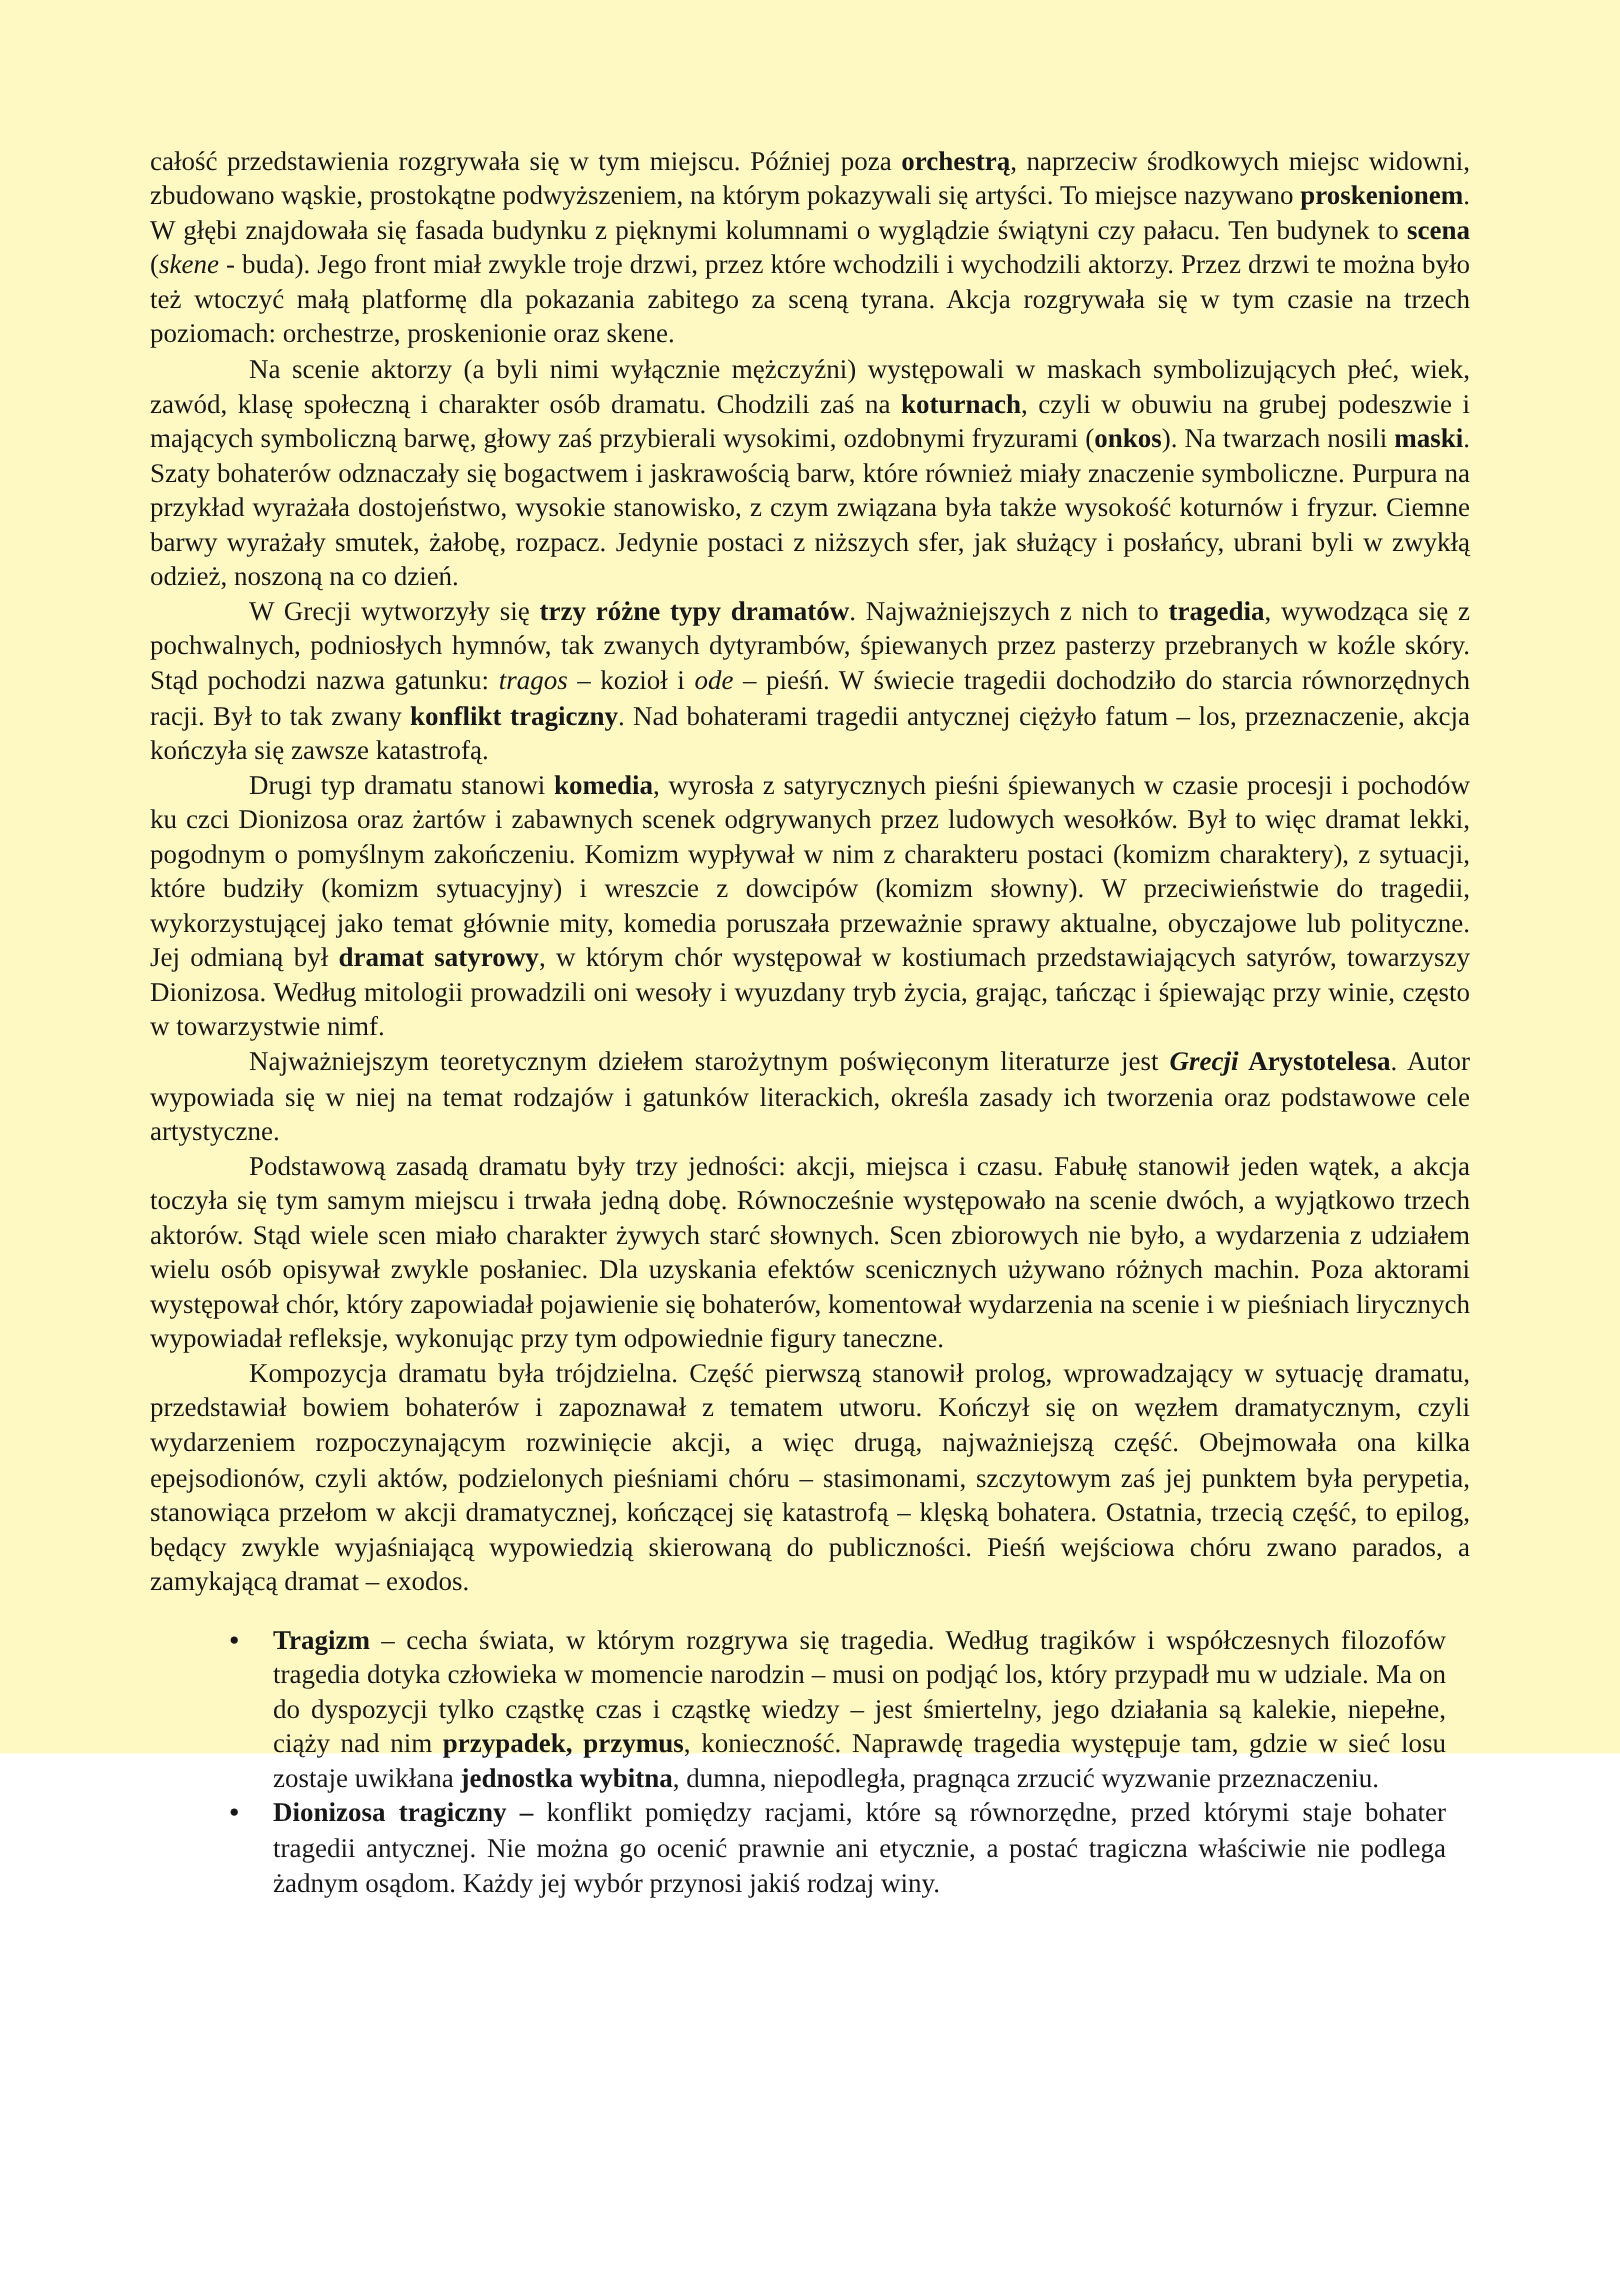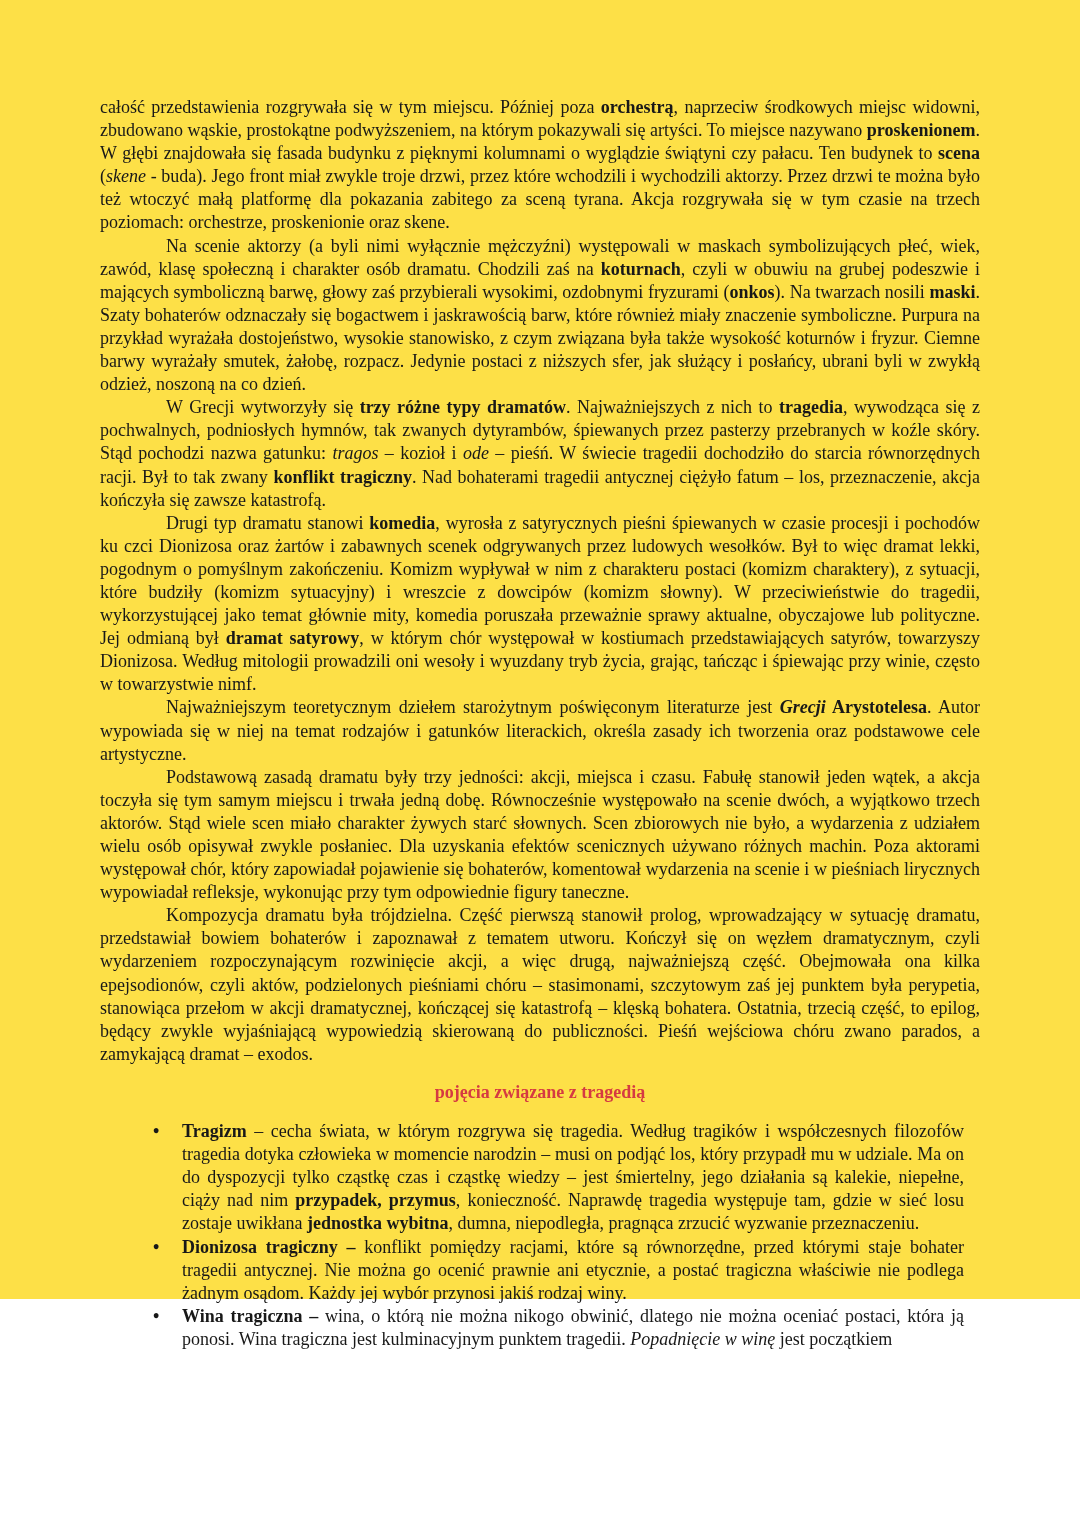--- a/index.html
+++ b/index.html
@@ -7,22 +7,22 @@
     padding: 0;
     background: #ffffff;
   }
   body {
     width: 1080px;
     height: 1527px;
     overflow: hidden;
   }
   .page {
     width: 1080px;
-    height: 1299px;
-    background: #fde047;
+    height: 1169px;
+    background: #fef9c3;
     box-sizing: border-box;
   }
   .content {
     padding: 96px 100px 0 100px;
     font-family: "Liberation Serif", "DejaVu Serif", serif;
     font-size: 18px;
     line-height: 23.1px;
     color: #181818;
     text-align: justify;
   }
@@ -68,20 +68,18 @@
   <div class="content" style="color: rgb(24, 24, 24);">
     <div>
         <p class="para"><span>całość przedstawienia rozgrywała się w tym miejscu. Później poza </span><span class="b">orchestrą</span><span>, naprzeciw środkowych miejsc widowni, zbudowano wąskie, prostokątne podwyższeniem, na którym pokazywali się artyści. To miejsce nazywano </span><span class="b">proskenionem</span><span>. W głębi znajdowała się fasada budynku z pięknymi kolumnami o wyglądzie świątyni czy pałacu. Ten budynek to </span><span class="b">scena</span><span> (</span><span class="i">skene</span><span> - buda). Jego front miał zwykle troje drzwi, przez które wchodzili i wychodzili aktorzy. Przez drzwi te można było też wtoczyć małą platformę dla pokazania zabitego za sceną tyrana. Akcja rozgrywała się w tym czasie na trzech poziomach: orchestrze, proskenionie oraz skene.</span></p>
         <p class="para indent"><span>Na scenie aktorzy (a byli nimi wyłącznie mężczyźni) występowali w maskach symbolizujących płeć, wiek, zawód, klasę społeczną i charakter osób dramatu. Chodzili zaś na </span><span class="b">koturnach</span><span>, czyli w obuwiu na grubej podeszwie i mających symboliczną barwę, głowy zaś przybierali wysokimi, ozdobnymi fryzurami (</span><span class="b">onkos</span><span>). Na twarzach nosili </span><span class="b">maski</span><span>. Szaty bohaterów odznaczały się bogactwem i jaskrawością barw, które również miały znaczenie symboliczne. Purpura na przykład wyrażała dostojeństwo, wysokie stanowisko, z czym związana była także wysokość koturnów i fryzur. Ciemne barwy wyrażały smutek, żałobę, rozpacz. Jedynie postaci z niższych sfer, jak służący i posłańcy, ubrani byli w zwykłą odzież, noszoną na co dzień.</span></p>
         <p class="para indent"><span>W Grecji wytworzyły się </span><span class="b">trzy różne typy dramatów</span><span>. Najważniejszych z nich to </span><span class="b">tragedia</span><span>, wywodząca się z pochwalnych, podniosłych hymnów, tak zwanych dytyrambów, śpiewanych przez pasterzy przebranych w koźle skóry. Stąd pochodzi nazwa gatunku: </span><span class="i">tragos</span><span> – kozioł i </span><span class="i">ode</span><span> – pieśń. W świecie tragedii dochodziło do starcia równorzędnych racji. Był to tak zwany </span><span class="b">konflikt tragiczny</span><span>. Nad bohaterami tragedii antycznej ciężyło fatum – los, przeznaczenie, akcja kończyła się zawsze katastrofą.</span></p>
         <p class="para indent"><span>Drugi typ dramatu stanowi </span><span class="b">komedia</span><span>, wyrosła z satyrycznych pieśni śpiewanych w czasie procesji i pochodów ku czci Dionizosa oraz żartów i zabawnych scenek odgrywanych przez ludowych wesołków. Był to więc dramat lekki, pogodnym o pomyślnym zakończeniu. Komizm wypływał w nim z charakteru postaci (komizm charaktery), z sytuacji, które budziły (komizm sytuacyjny) i wreszcie z dowcipów (komizm słowny). W przeciwieństwie do tragedii, wykorzystującej jako temat głównie mity, komedia poruszała przeważnie sprawy aktualne, obyczajowe lub polityczne. Jej odmianą był </span><span class="b">dramat satyrowy</span><span>, w którym chór występował w kostiumach przedstawiających satyrów, towarzyszy Dionizosa. Według mitologii prowadzili oni wesoły i wyuzdany tryb życia, grając, tańcząc i śpiewając przy winie, często w towarzystwie nimf.</span></p>
         <p class="para indent"><span>Najważniejszym teoretycznym dziełem starożytnym poświęconym literaturze jest </span><span class="b i">Grecji</span><span class="b"> </span><span class="b">Arystotelesa</span><span>. Autor wypowiada się w niej na temat rodzajów i gatunków literackich, określa zasady ich tworzenia oraz podstawowe cele artystyczne.</span></p>
         <p class="para indent"><span>Podstawową zasadą dramatu były trzy jedności: akcji, miejsca i czasu. Fabułę stanowił jeden wątek, a akcja toczyła się tym samym miejscu i trwała jedną dobę. Równocześnie występowało na scenie dwóch, a wyjątkowo trzech aktorów. Stąd wiele scen miało charakter żywych starć słownych. Scen zbiorowych nie było, a wydarzenia z udziałem wielu osób opisywał zwykle posłaniec. Dla uzyskania efektów scenicznych używano różnych machin. Poza aktorami występował chór, który zapowiadał pojawienie się bohaterów, komentował wydarzenia na scenie i w pieśniach lirycznych wypowiadał refleksje, wykonując przy tym odpowiednie figury taneczne.</span></p>
         <p class="para indent"><span>Kompozycja dramatu była trójdzielna. Część pierwszą stanowił prolog, wprowadzający w sytuację dramatu, przedstawiał bowiem bohaterów i zapoznawał z tematem utworu. Kończył się on węzłem dramatycznym, czyli wydarzeniem rozpoczynającym rozwinięcie akcji, a więc drugą, najważniejszą część. Obejmowała ona kilka epejsodionów, czyli aktów, podzielonych pieśniami chóru – stasimonami, szczytowym zaś jej punktem była perypetia, stanowiąca przełom w akcji dramatycznej, kończącej się katastrofą – klęską bohatera. Ostatnia, trzecią część, to epilog, będący zwykle wyjaśniającą wypowiedzią skierowaną do publiczności. Pieśń wejściowa chóru zwano parados, a zamykającą dramat – exodos.</span></p>
       </div>
-    <h2 class="section-heading" style="color: rgb(213, 58, 66);">pojęcia związane z tragedią</h2>
     <ul class="bullets">
         <li><span class="b">Tragizm</span><span> – cecha świata, w którym rozgrywa się tragedia. Według tragików i współczesnych filozofów tragedia dotyka człowieka w momencie narodzin – musi on podjąć los, który przypadł mu w udziale. Ma on do dyspozycji tylko cząstkę czas i cząstkę wiedzy – jest śmiertelny, jego działania są kalekie, niepełne, ciąży nad nim </span><span class="b">przypadek, przymus</span><span>, konieczność. Naprawdę tragedia występuje tam, gdzie w sieć losu zostaje uwikłana </span><span class="b">jednostka wybitna</span><span>, dumna, niepodległa, pragnąca zrzucić wyzwanie przeznaczeniu.</span></li>
         <li><span class="b">Dionizosa tragiczny –</span><span> konflikt pomiędzy racjami, które są równorzędne, przed którymi staje bohater tragedii antycznej. Nie można go ocenić prawnie ani etycznie, a postać tragiczna właściwie nie podlega żadnym osądom. Każdy jej wybór przynosi jakiś rodzaj winy.</span></li>
-        <li><span class="b">Wina tragiczna –</span><span> wina, o którą nie można nikogo obwinić, dlatego nie można oceniać postaci, która ją ponosi. Wina tragiczna jest kulminacyjnym punktem tragedii. </span><span class="i">Popadnięcie w winę</span><span> jest początkiem</span></li>
       </ul>
   </div>
 </div>
 
 </body></html>

